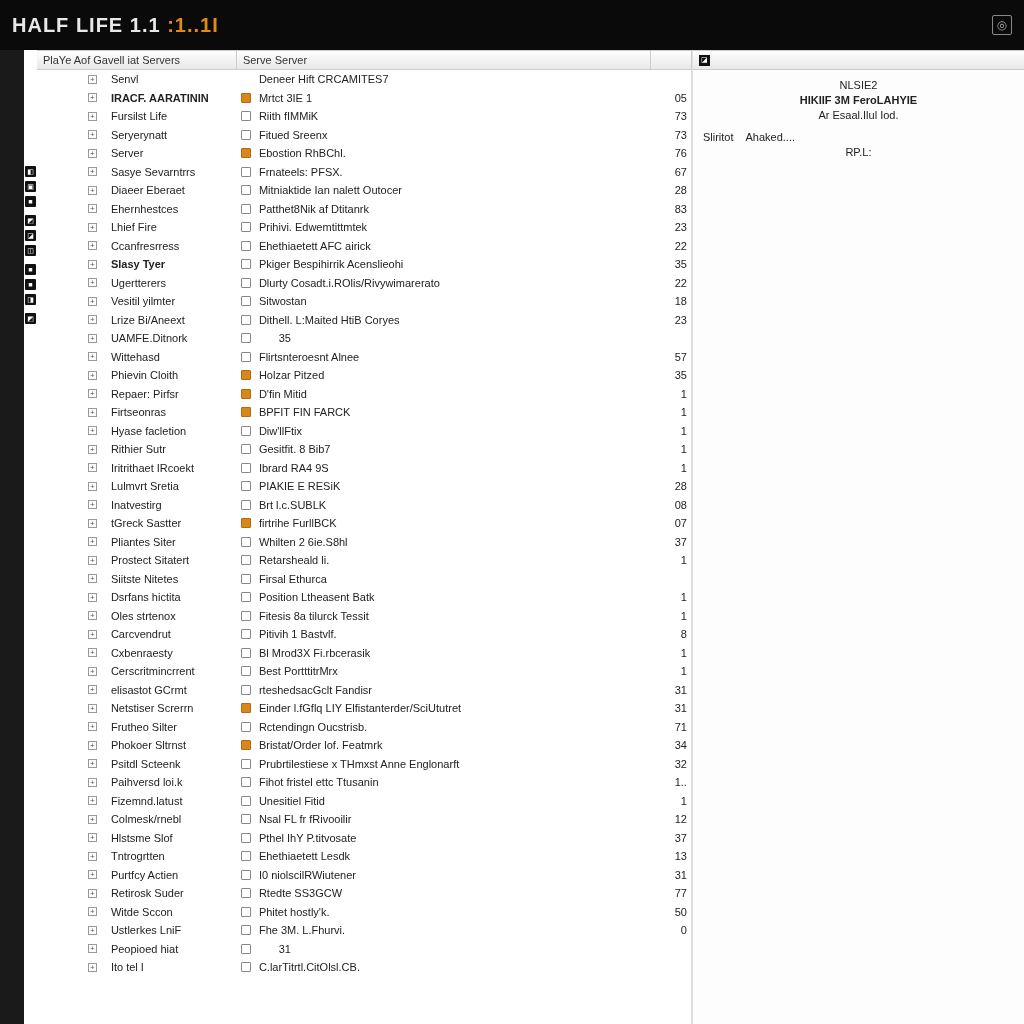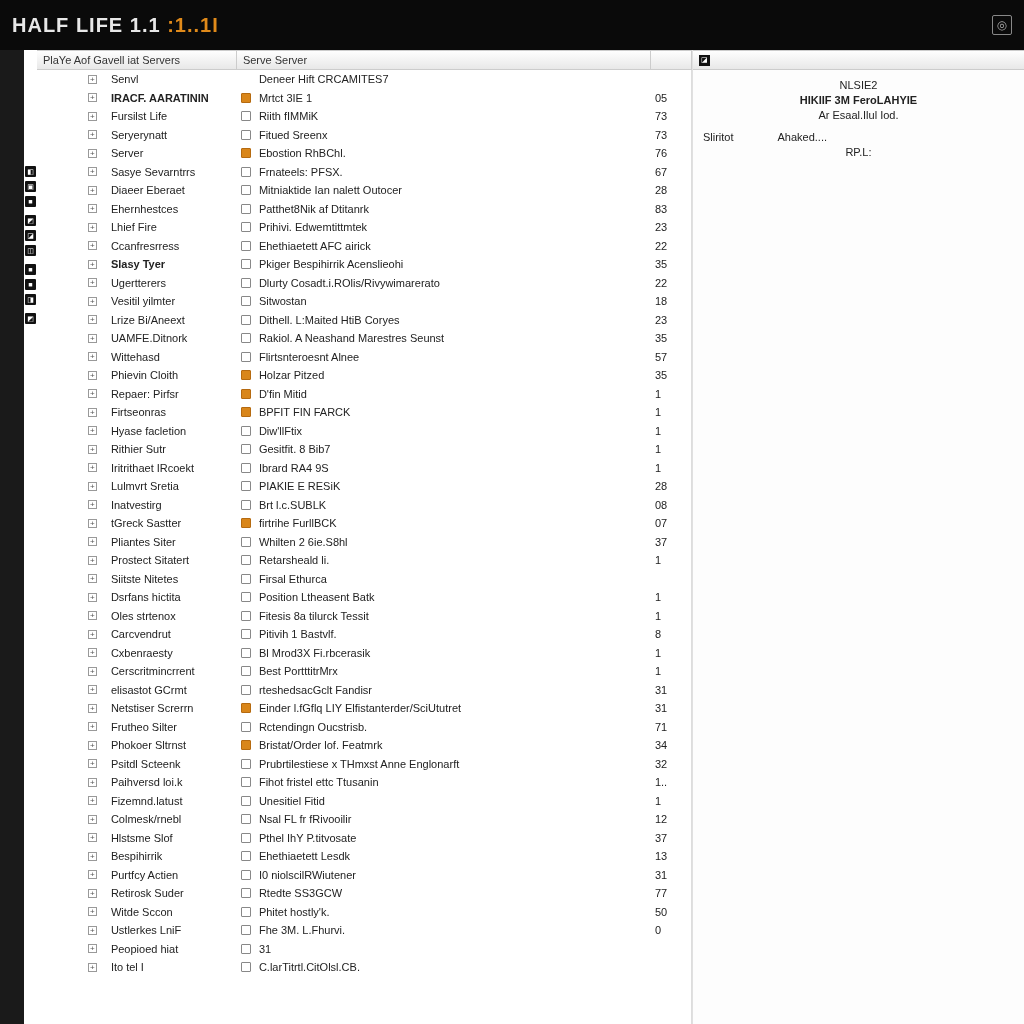--- a/index.html
+++ b/index.html
@@ -97,21 +97,21 @@
   height: 18.5px;
   align-items: center;
   font-size: 11px;
   color: #222;
 }
 .cell { padding: 0 4px; overflow: hidden; white-space: nowrap; }
 .c0 { width: 70px; display:flex; justify-content:flex-end; padding-right:6px;}
 .c1 { width: 130px; }
 .c2 { width: 18px; display:flex; align-items:center; justify-content:center; }
 .c3 { width: 396px; }
-.c4 { width: 40px; text-align:left; }
+.c4 { width: 40px; text-align:right; }
 .expand {
   width: 9px; height: 9px;
   border: 1px solid #999;
   background: #fff;
   color: #555;
   font-size: 8px;
   line-height: 7px;
   text-align: center;
   display: inline-block;
   margin-right: 4px;
@@ -139,21 +139,21 @@
   display:flex;
   align-items:center;
   padding-left:6px;
 }
 .right-icon {
   width:11px; height:11px; background:#111; color:#fff;
   font-size:7px; display:flex; align-items:center; justify-content:center;
 }
 .right-body { padding: 6px 10px; font-size:11px; color:#222; }
 .right-body .line { margin: 3px 0; }
-.right-body .pair { display:flex; gap:44px; margin-top:10px;}
+.right-body .pair { display:flex; gap:12px; margin-top:10px;}
 .bold { font-weight: bold; }
 </style>
 </head>
 <body>
 
 <div class="header">
   <div class="logo">
     <span>HALF LIFE 1.1</span>
     <span class="accent">:1..1I</span>
   </div>
@@ -334,21 +334,20 @@
           <div class="cell c4">23</div>
         </div>
         <div class="row">
           <div class="cell c0">
             <span class="expand">+</span>
           </div>
           <div class="cell c1">UAMFE.Ditnork</div>
           <div class="cell c2">
             <span class="srv-icon outline"></span>
           </div>
-          <div class="cell c3">Rakiol. A Neashand Marestres Seunst</div>
           <div class="cell c4">35</div>
         </div>
         <div class="row">
           <div class="cell c0">
             <span class="expand">+</span>
           </div>
           <div class="cell c1">Wittehasd</div>
           <div class="cell c2">
             <span class="srv-icon outline"></span>
           </div>
@@ -638,21 +637,21 @@
           <div class="cell c2">
             <span class="srv-icon outline"></span>
           </div>
           <div class="cell c3">Pthel IhY P.titvosate</div>
           <div class="cell c4">37</div>
         </div>
         <div class="row">
           <div class="cell c0">
             <span class="expand">+</span>
           </div>
-          <div class="cell c1">Bespihirrik</div>
+          <div class="cell c1">Tntrogrtten</div>
           <div class="cell c2">
             <span class="srv-icon outline"></span>
           </div>
           <div class="cell c3">Ehethiaetett Lesdk</div>
           <div class="cell c4">13</div>
         </div>
         <div class="row">
           <div class="cell c0">
             <span class="expand">+</span>
           </div>

